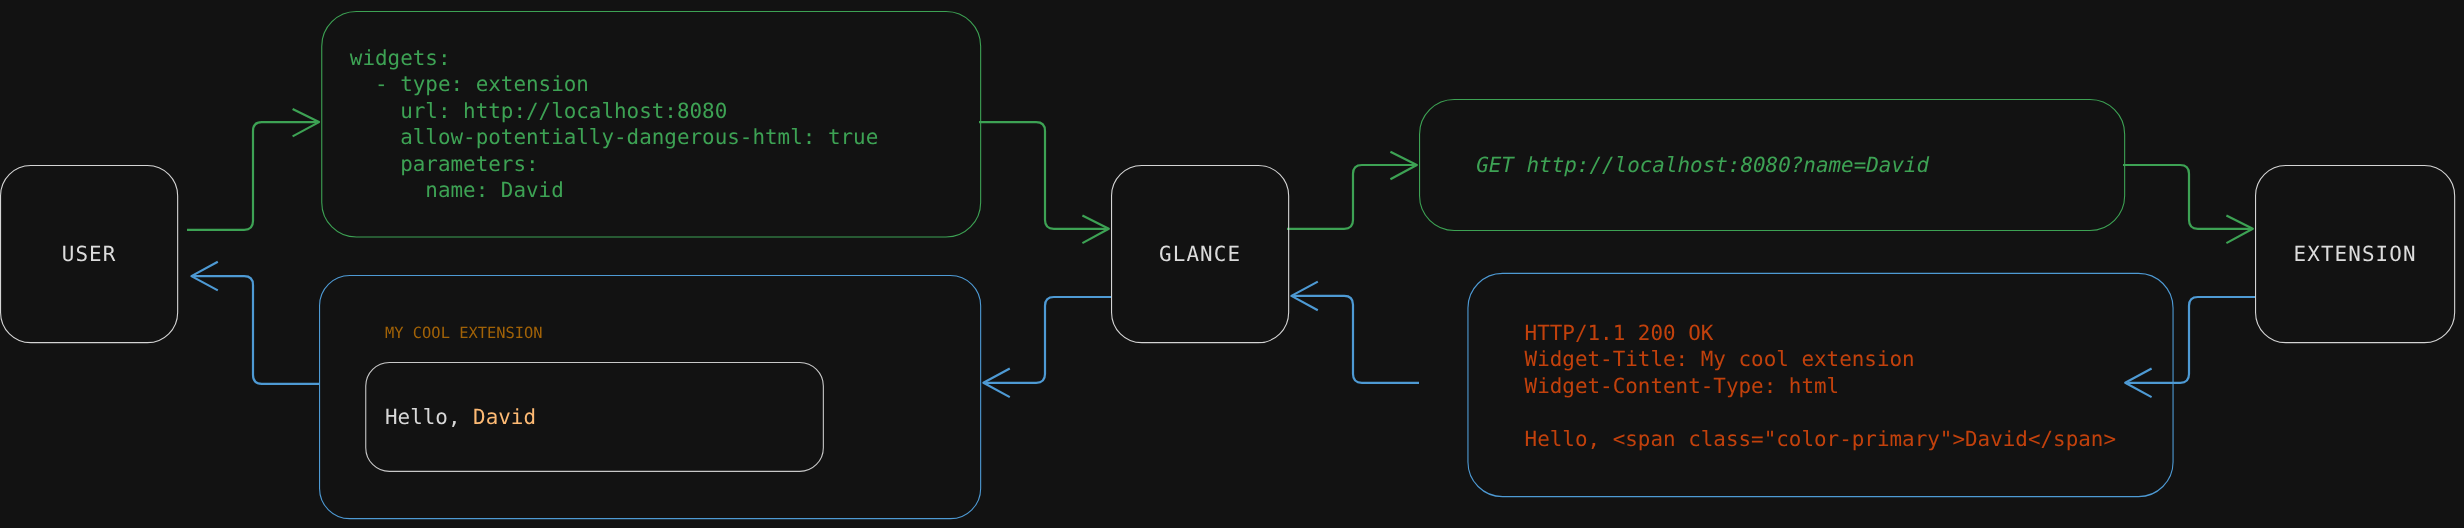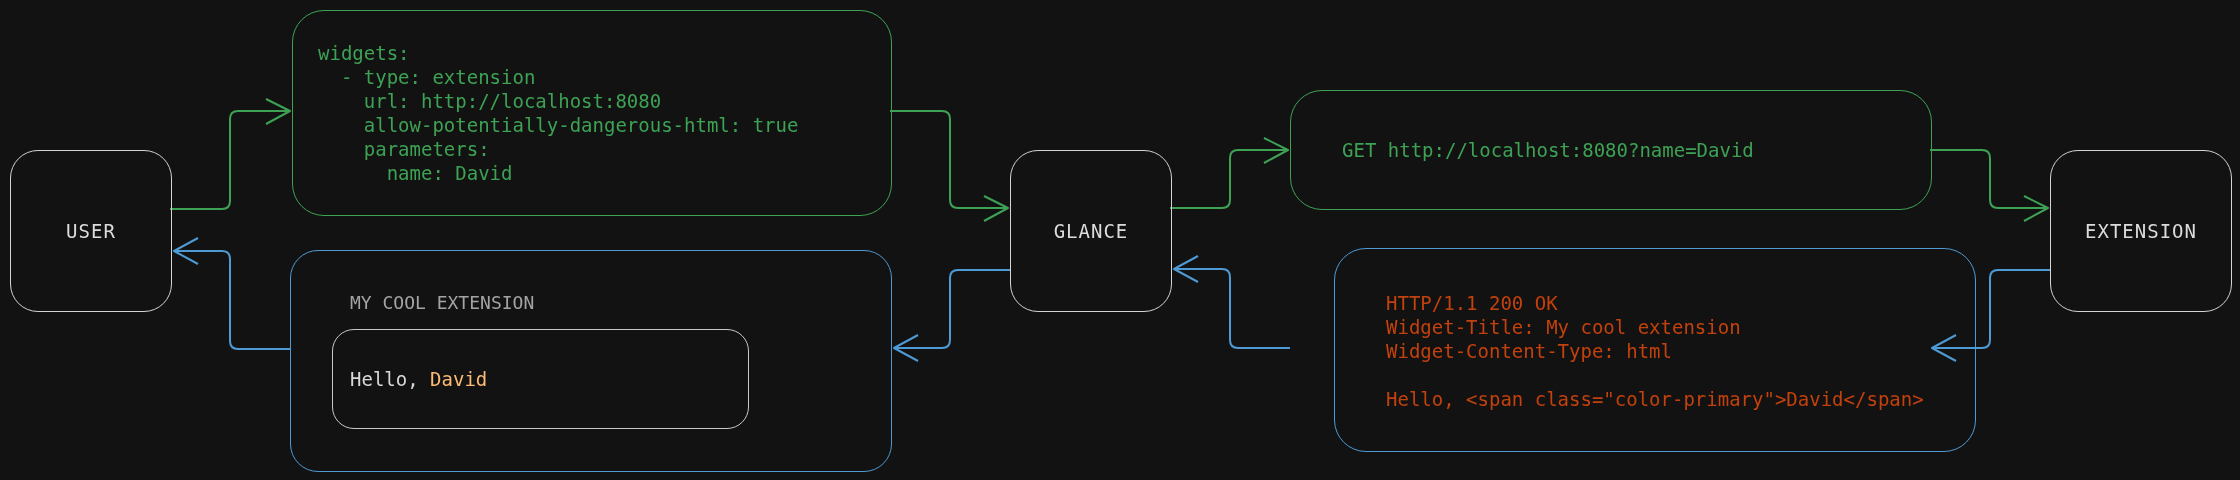--- a/index.html
+++ b/index.html
@@ -32,21 +32,21 @@
     position: absolute;
     border: 1.5px solid #d4d4d4;
     border-radius: 28px;
     display: flex;
     align-items: center;
     justify-content: center;
     color: #dcdcdc;
     font-size: 19px;
     letter-spacing: 1px;
   }
-  .node.user      { left: 10px;   top: 150px; width: 160px; height: 160px; }
+  .node.user      { left: 0;   top: 150px; width: 160px; height: 160px; }
   .node.glance    { left: 1010px; top: 150px; width: 160px; height: 160px; }
   .node.extension { left: 2050px; top: 150px; width: 180px; height: 160px; }
 
   .codebox {
     position: absolute;
     border-radius: 32px;
     font-size: 19px;
     line-height: 24px;
   }
   .codebox pre {
@@ -63,41 +63,41 @@
   }
   .codebox.config pre { padding: 30px 0 0 25px; }
 
   .codebox.request {
     left: 1290px; top: 90px; width: 640px; height: 118px;
     border: 1.5px solid #3da254;
     color: #3da254;
     display: flex;
     align-items: center;
   }
-  .codebox.request pre { padding-left: 51px; }
+  .codebox.request pre { padding-left: 51px; font-style: italic; }
 
   .codebox.response {
     left: 1298px; top: 248px; width: 640px; height: 202px;
     border: 1.5px solid #4e9ad4;
     color: #c2410c;
     margin-left: 36px;
   }
   .codebox.response pre { padding: 42px 0 0 51px; }
 
   .widget {
     position: absolute;
     left: 290px; top: 250px; width: 600px; height: 220px;
     border: 1.5px solid #4e9ad4;
     border-radius: 28px;
   }
   .widget .wtitle {
     position: absolute;
     left: 59px; top: 40px;
-    color: #a3a3a3;
-    font-size: 18px;
+    color: #a16207;
+    font-size: 14px;
     line-height: 24px;
   }
   .widget .winner {
     position: absolute;
     left: 41px; top: 78px;
     width: 415px; height: 98px;
     border: 1.5px solid #c8c8c8;
     border-radius: 22px;
     display: flex;
     align-items: center;

